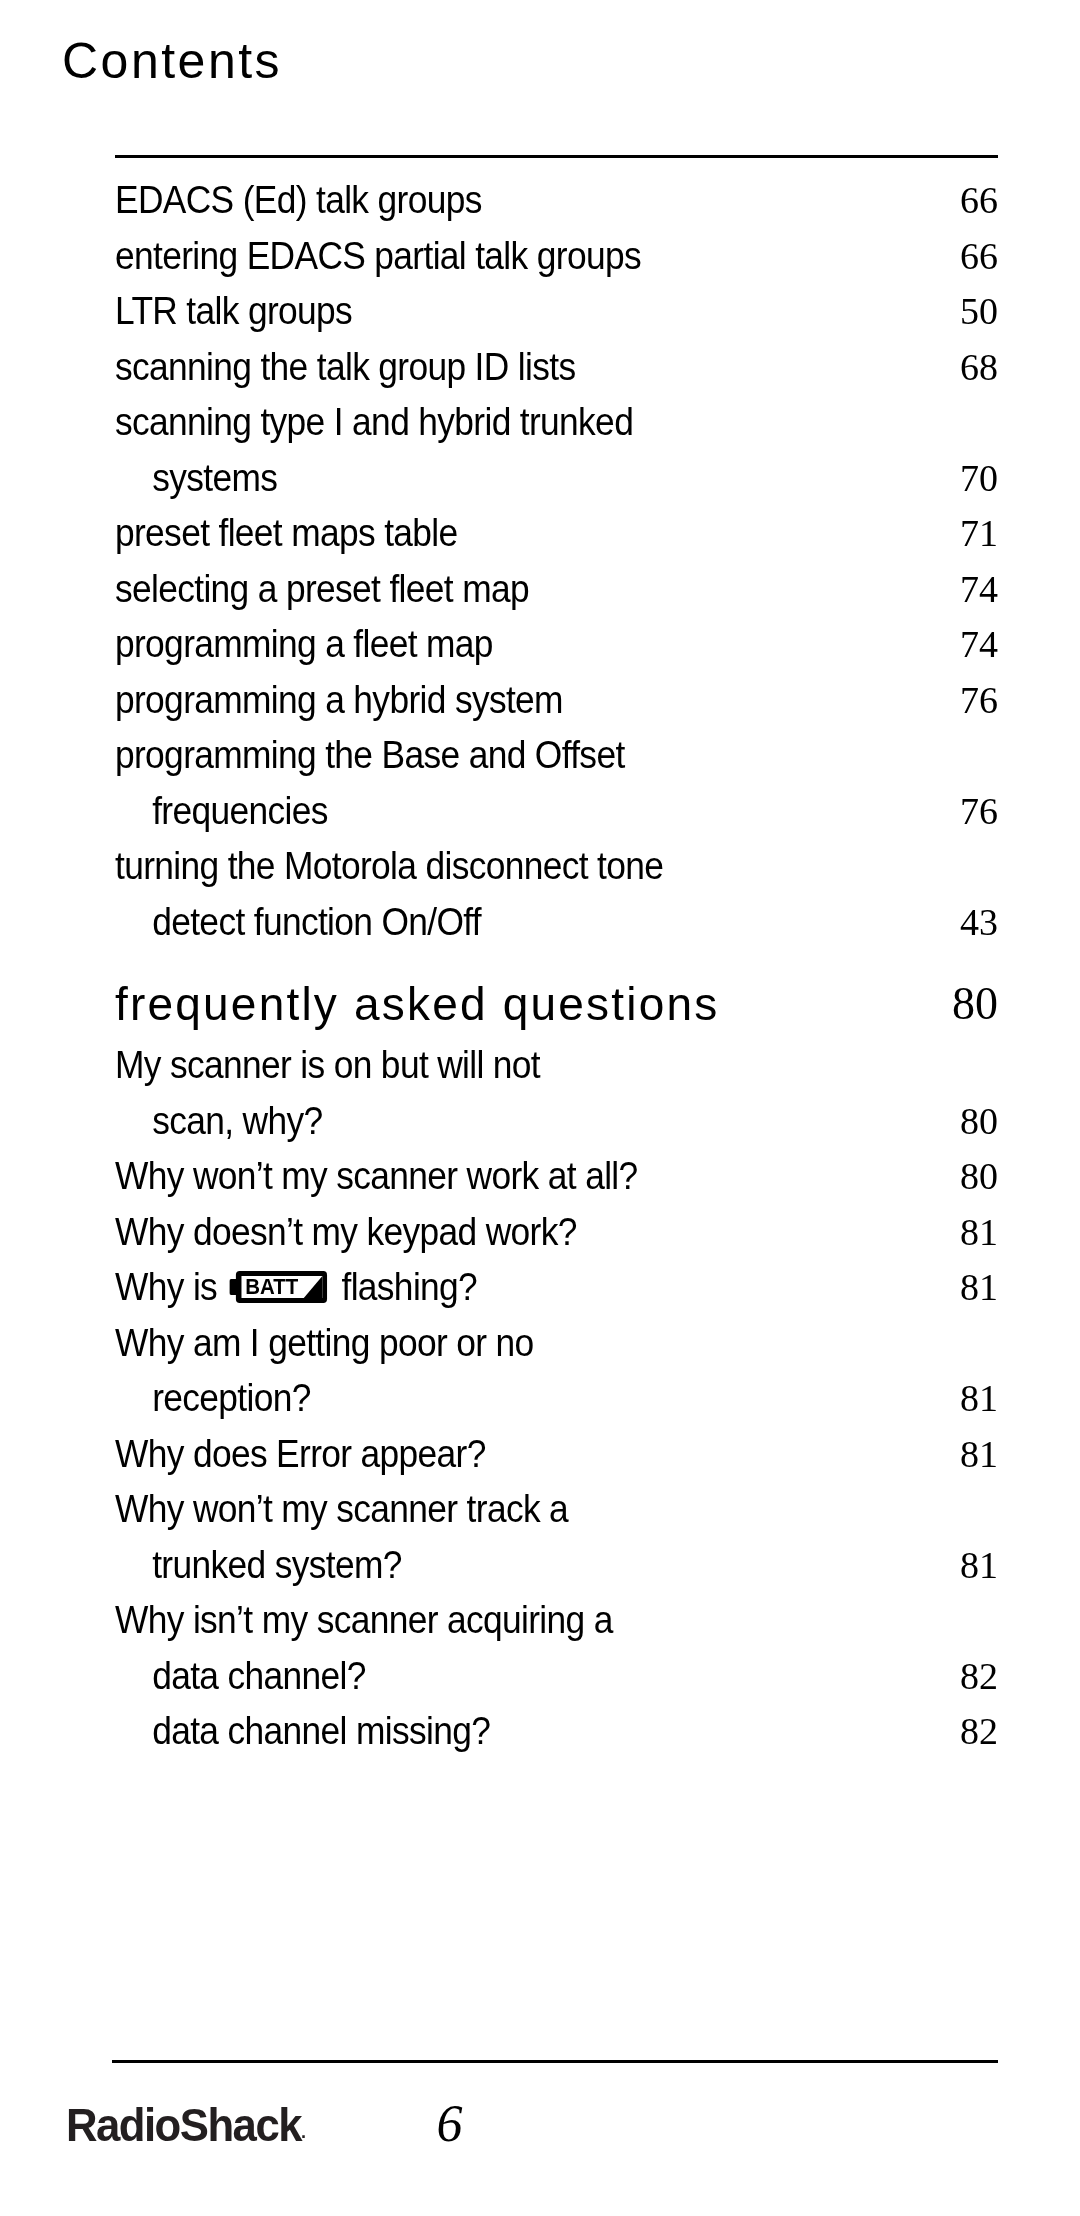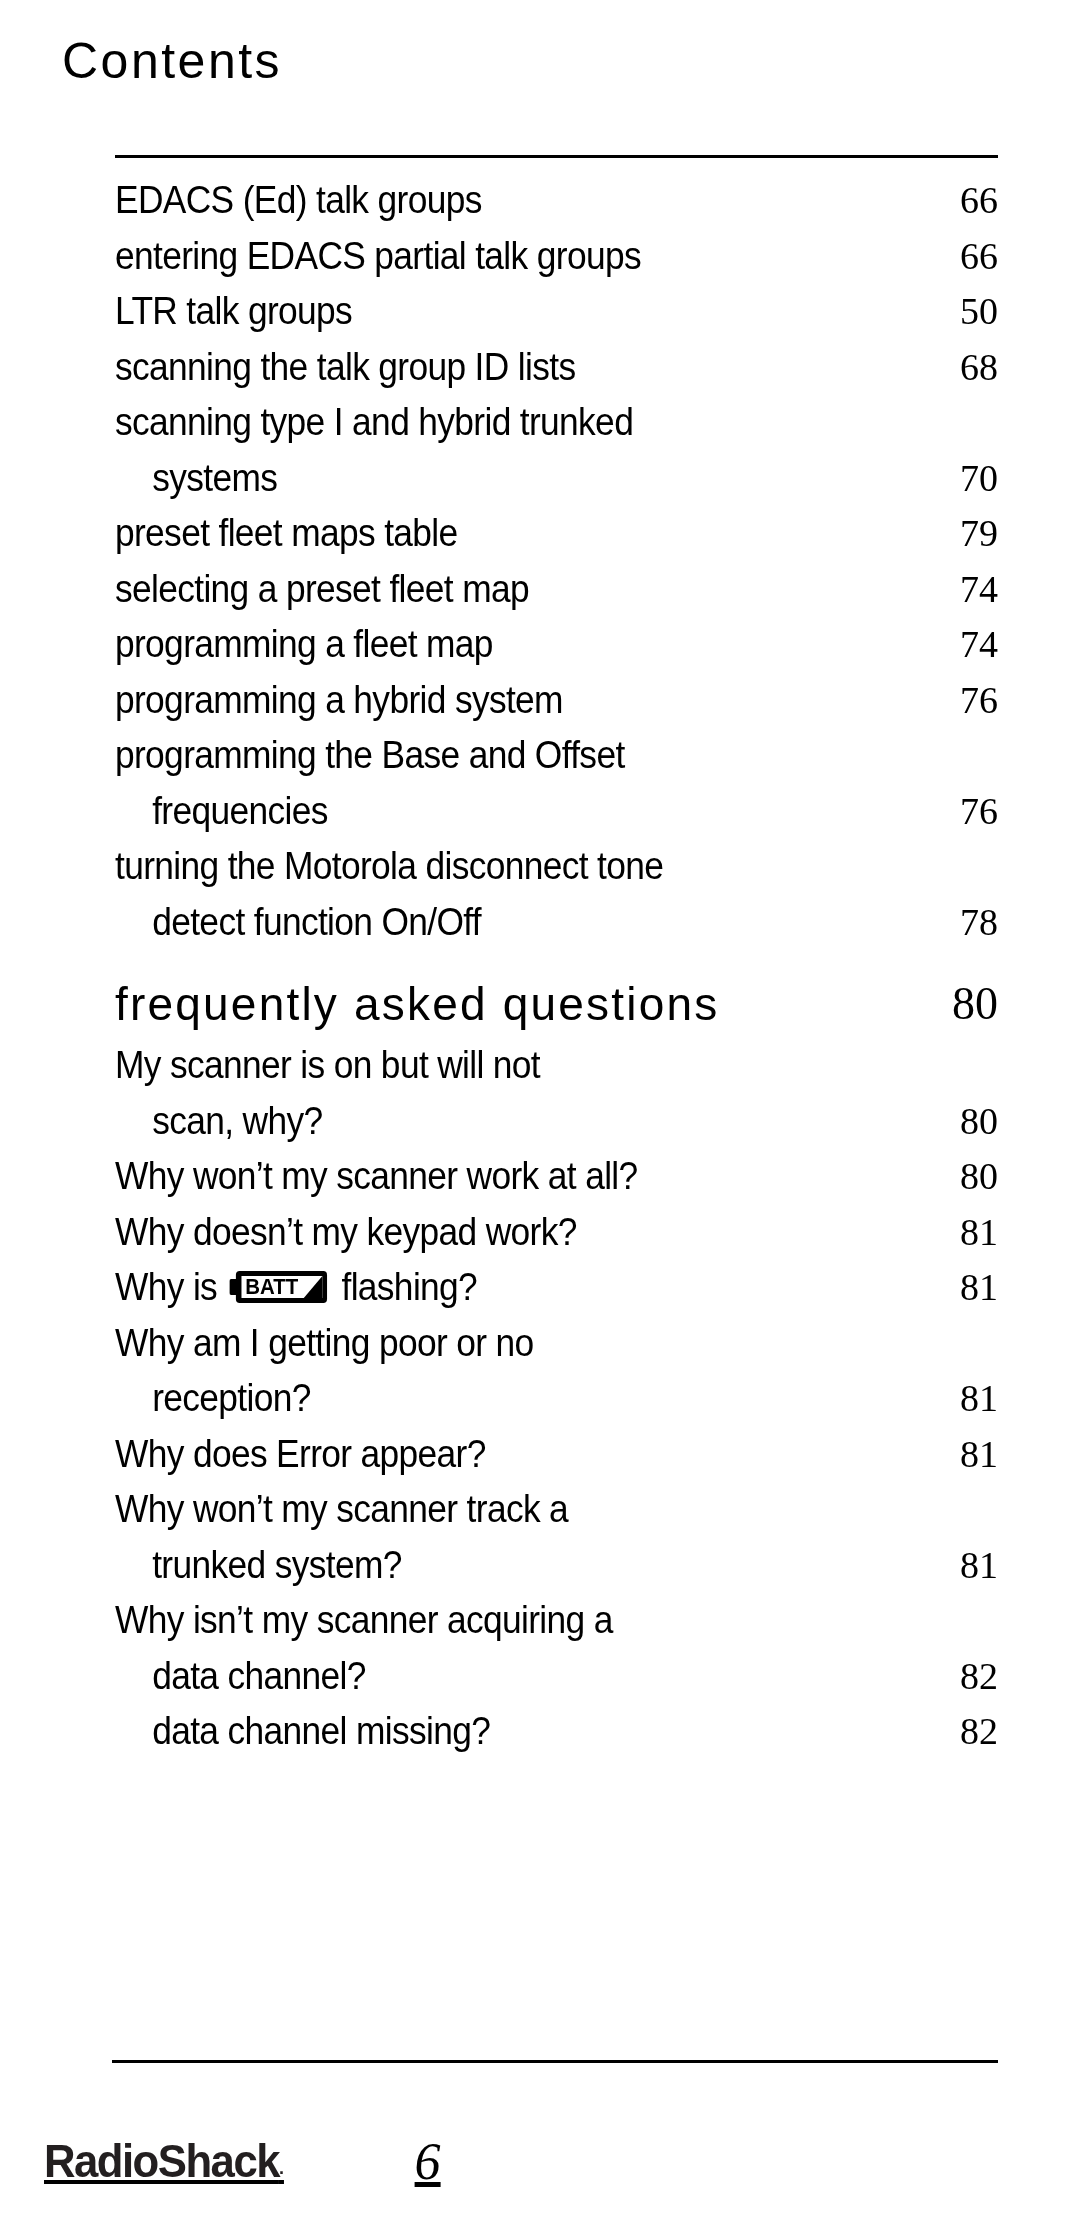--- a/index.html
+++ b/index.html
@@ -114,27 +114,26 @@
     position: absolute;
     left: 112px;
     right: 82px;
     top: 2060px;
     height: 0;
     border-top: 3px solid #000;
   }
 
   .footer {
     position: absolute;
-    left: 44px;
+    left: 66px;
     right: 82px;
     top: 2098px;
     height: 90px;
     display: flex;
-    align-items: flex-end;
-    text-decoration: underline;
+    align-items: flex-start;
   }
 
   .logo {
     font-size: 46px;
     font-weight: 700;
     letter-spacing: -1.6px;
     color: #231f20;
     font-family: "Liberation Sans", sans-serif;
     transform: scaleX(0.95);
     transform-origin: left center;
@@ -184,21 +183,21 @@
       <div class="toc-row">
         <span class="label">scanning type I and hybrid trunked</span>
         <span class="pagenum"></span>
       </div>
       <div class="toc-row indent">
         <span class="label">systems</span>
         <span class="pagenum">70</span>
       </div>
       <div class="toc-row">
         <span class="label">preset fleet maps table</span>
-        <span class="pagenum">79</span>
+        <span class="pagenum">71</span>
       </div>
       <div class="toc-row">
         <span class="label">selecting a preset fleet map</span>
         <span class="pagenum">74</span>
       </div>
       <div class="toc-row">
         <span class="label">programming a fleet map</span>
         <span class="pagenum">74</span>
       </div>
       <div class="toc-row">
@@ -212,21 +211,21 @@
       <div class="toc-row indent">
         <span class="label">frequencies</span>
         <span class="pagenum">76</span>
       </div>
       <div class="toc-row">
         <span class="label">turning the Motorola disconnect tone</span>
         <span class="pagenum"></span>
       </div>
       <div class="toc-row indent">
         <span class="label">detect function On/Off</span>
-        <span class="pagenum">78</span>
+        <span class="pagenum">43</span>
       </div>
       <div class="toc-row section">
         <span class="label">frequently asked questions</span>
         <span class="pagenum">80</span>
       </div>
       <div class="toc-row">
         <span class="label">My scanner is on but will not</span>
         <span class="pagenum"></span>
       </div>
       <div class="toc-row indent">

